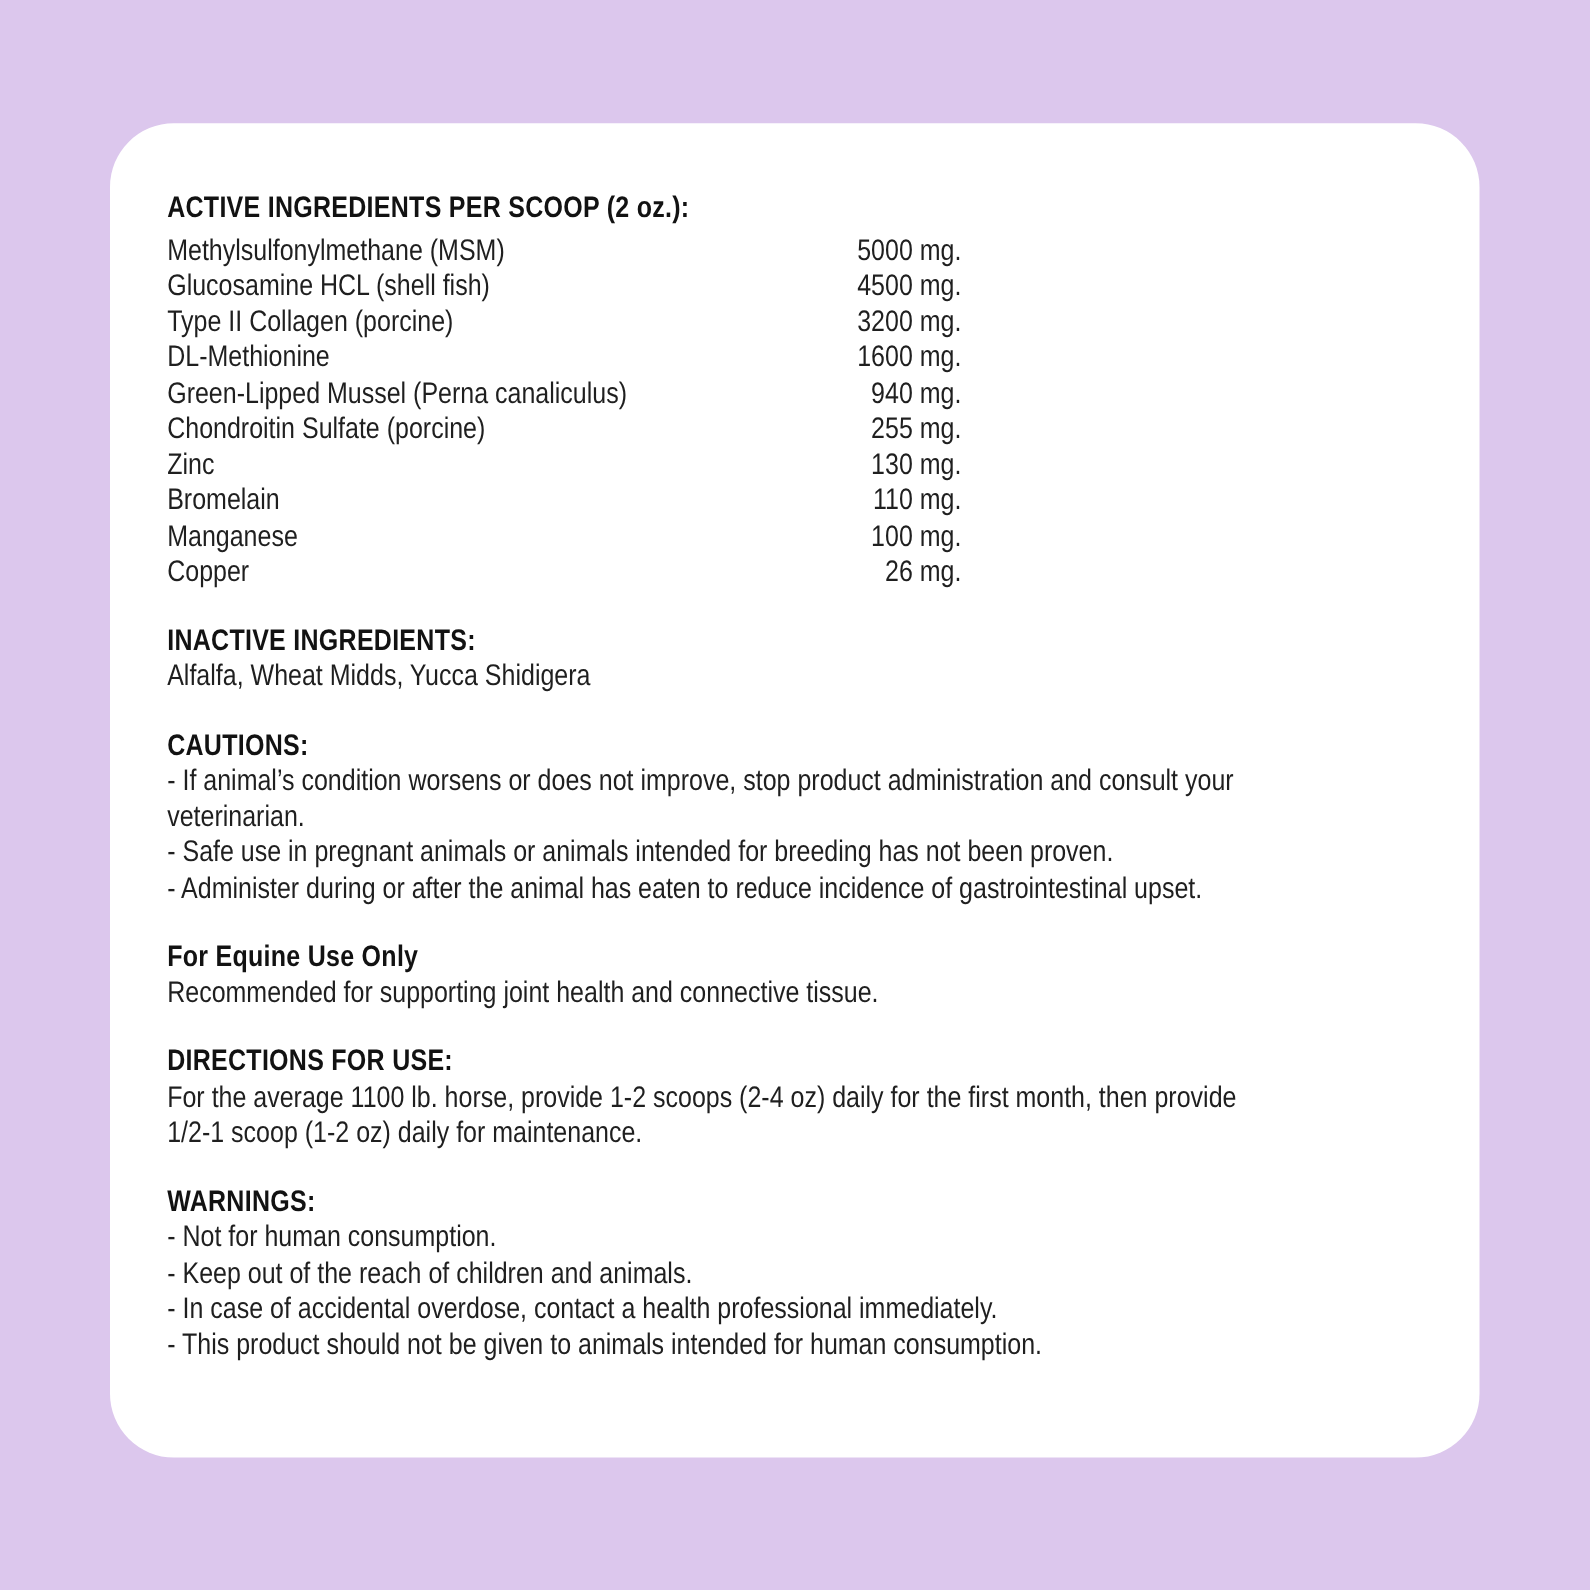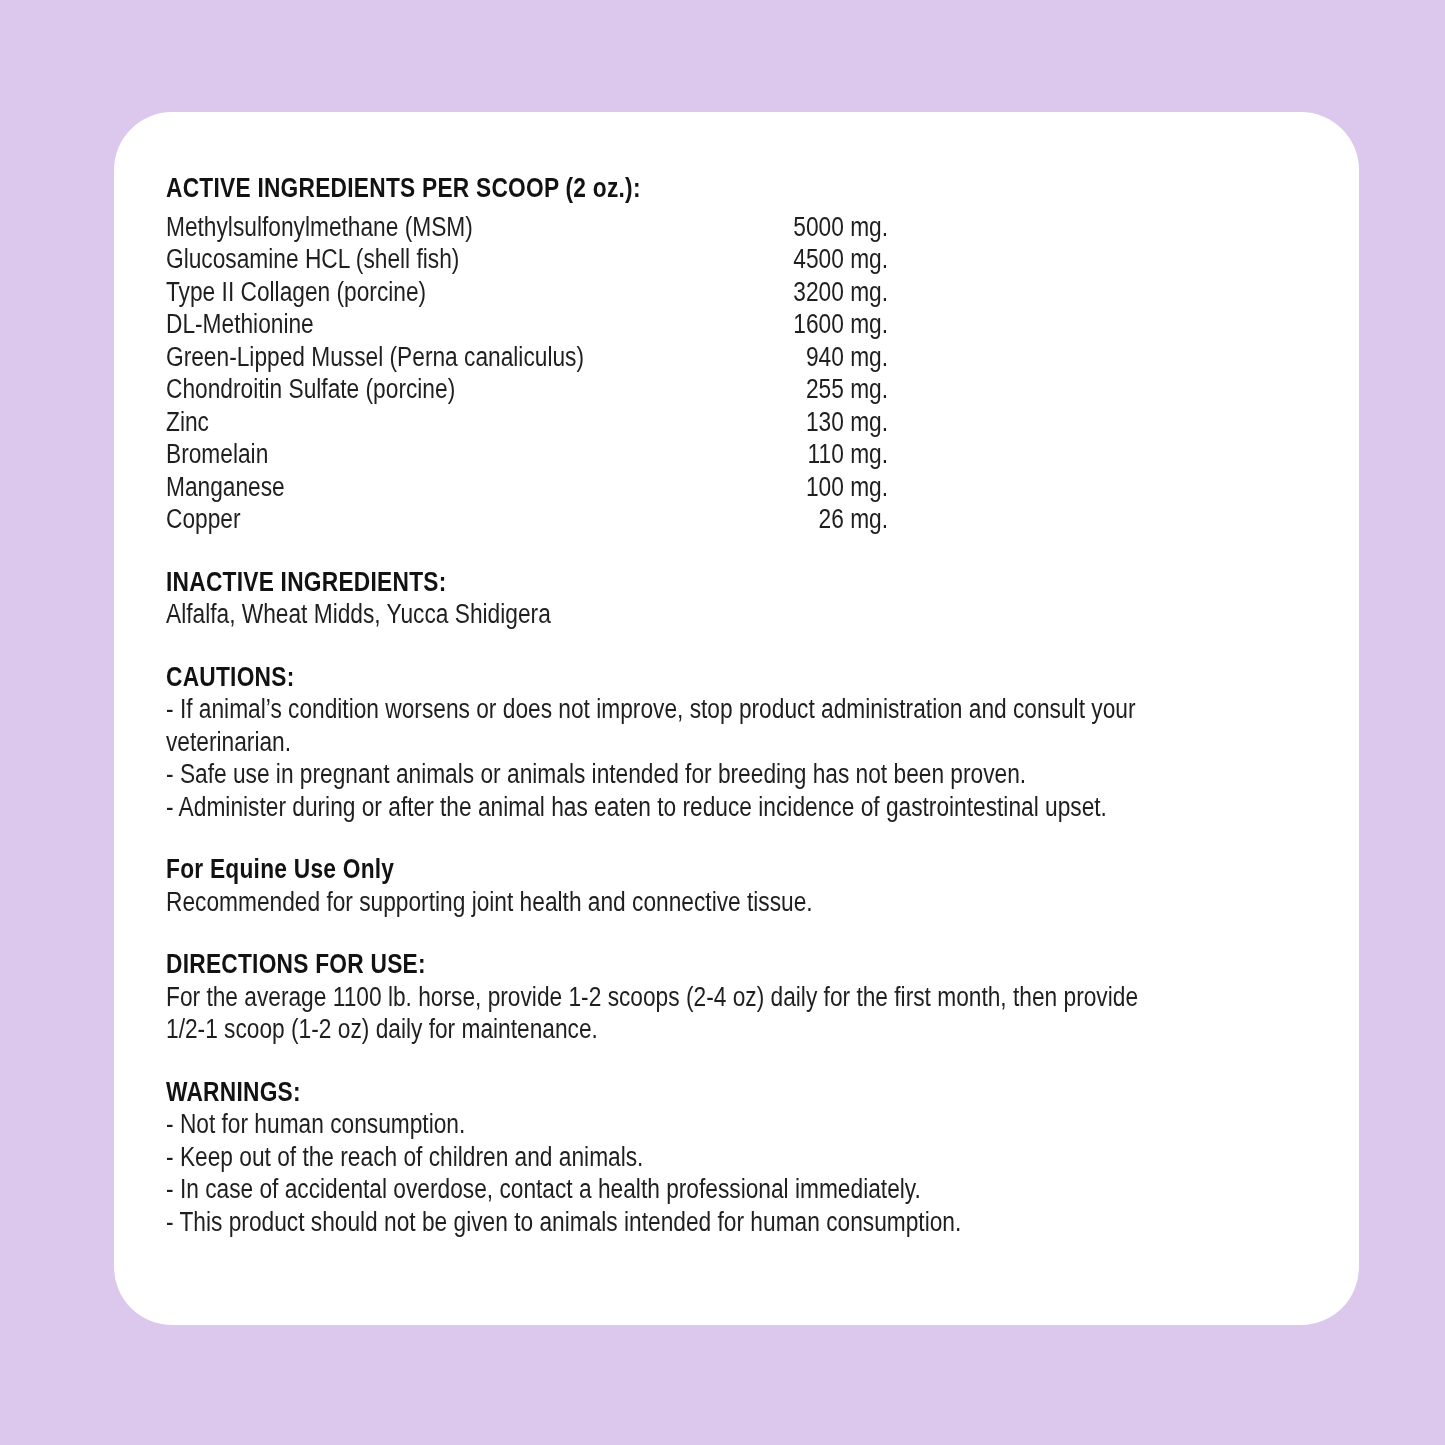--- a/index.html
+++ b/index.html
@@ -8,21 +8,20 @@
     position: relative;
     overflow: hidden;
     font-family: "Liberation Sans", sans-serif;
   }
   .card {
     position: absolute;
     left: 100px; top: 112px;
     width: 1245px; height: 1213px;
     border-radius: 58px;
     background: #ffffff;
-    margin-left: 14px;
   }
   .content {
     position: absolute;
     left: 52px; top: 60px;
     width: 1141px;
   }
   
   .condense {
     width: 1356px;
     transform: scaleX(0.8415);

